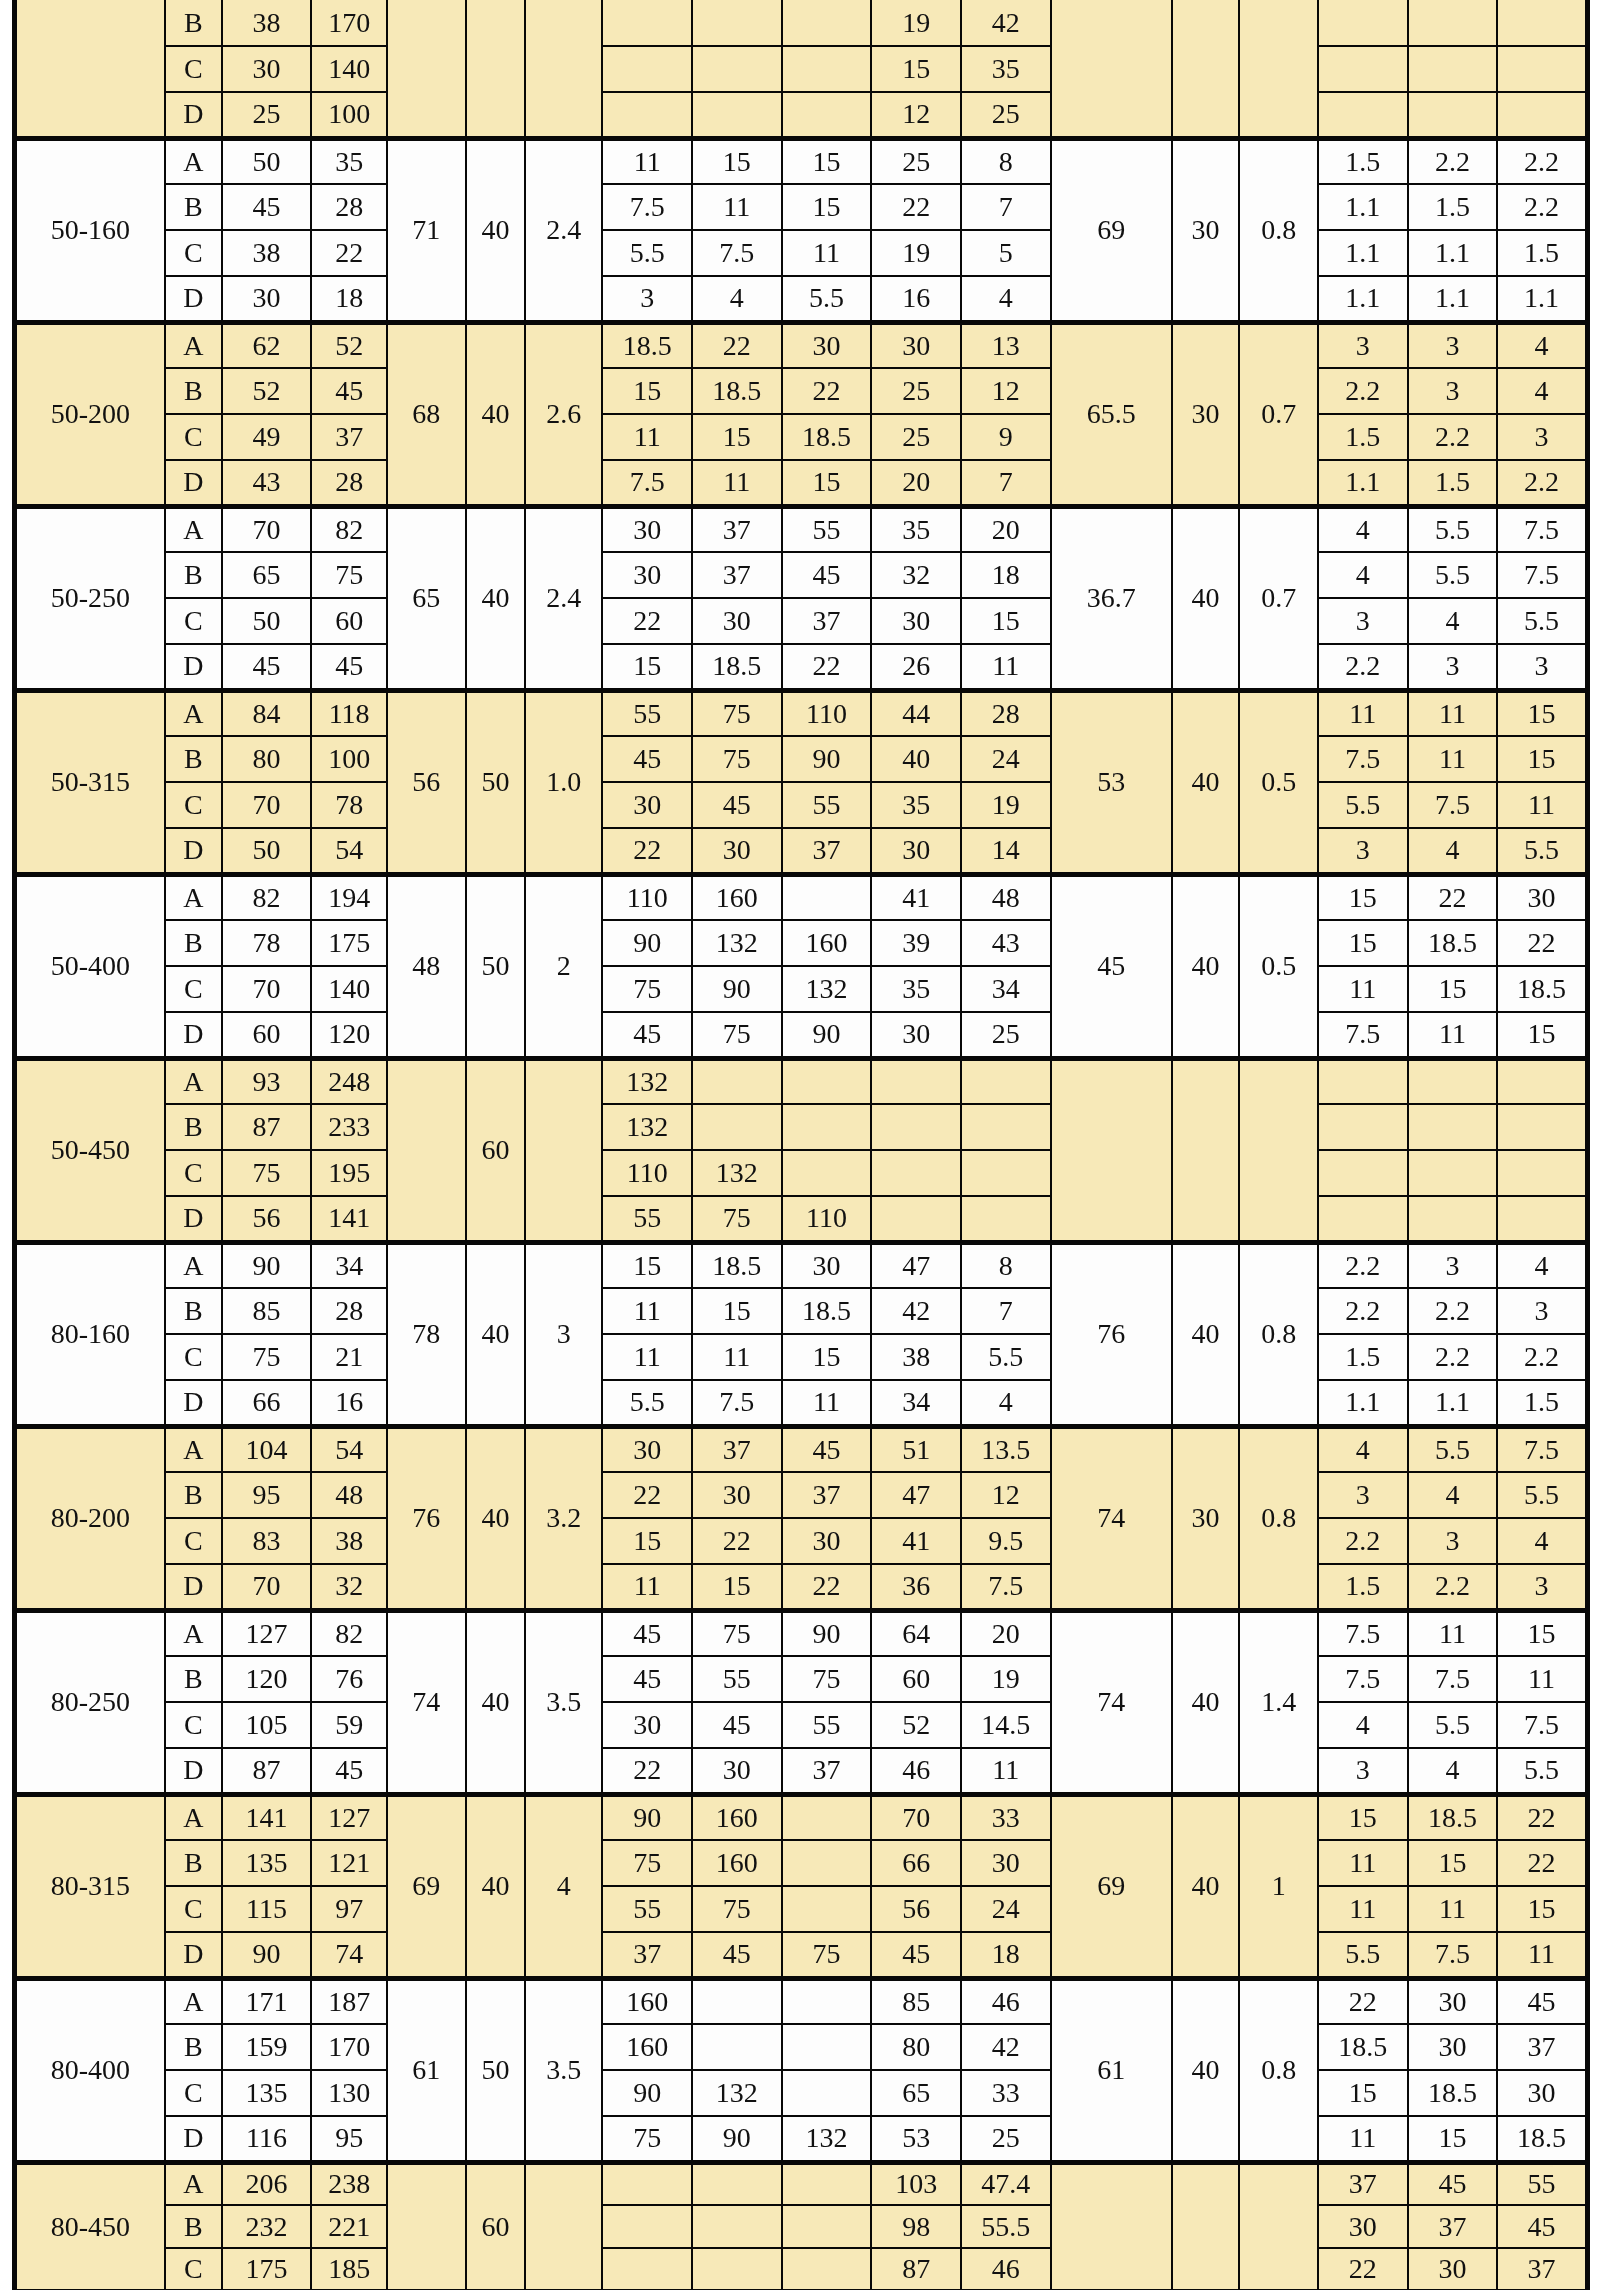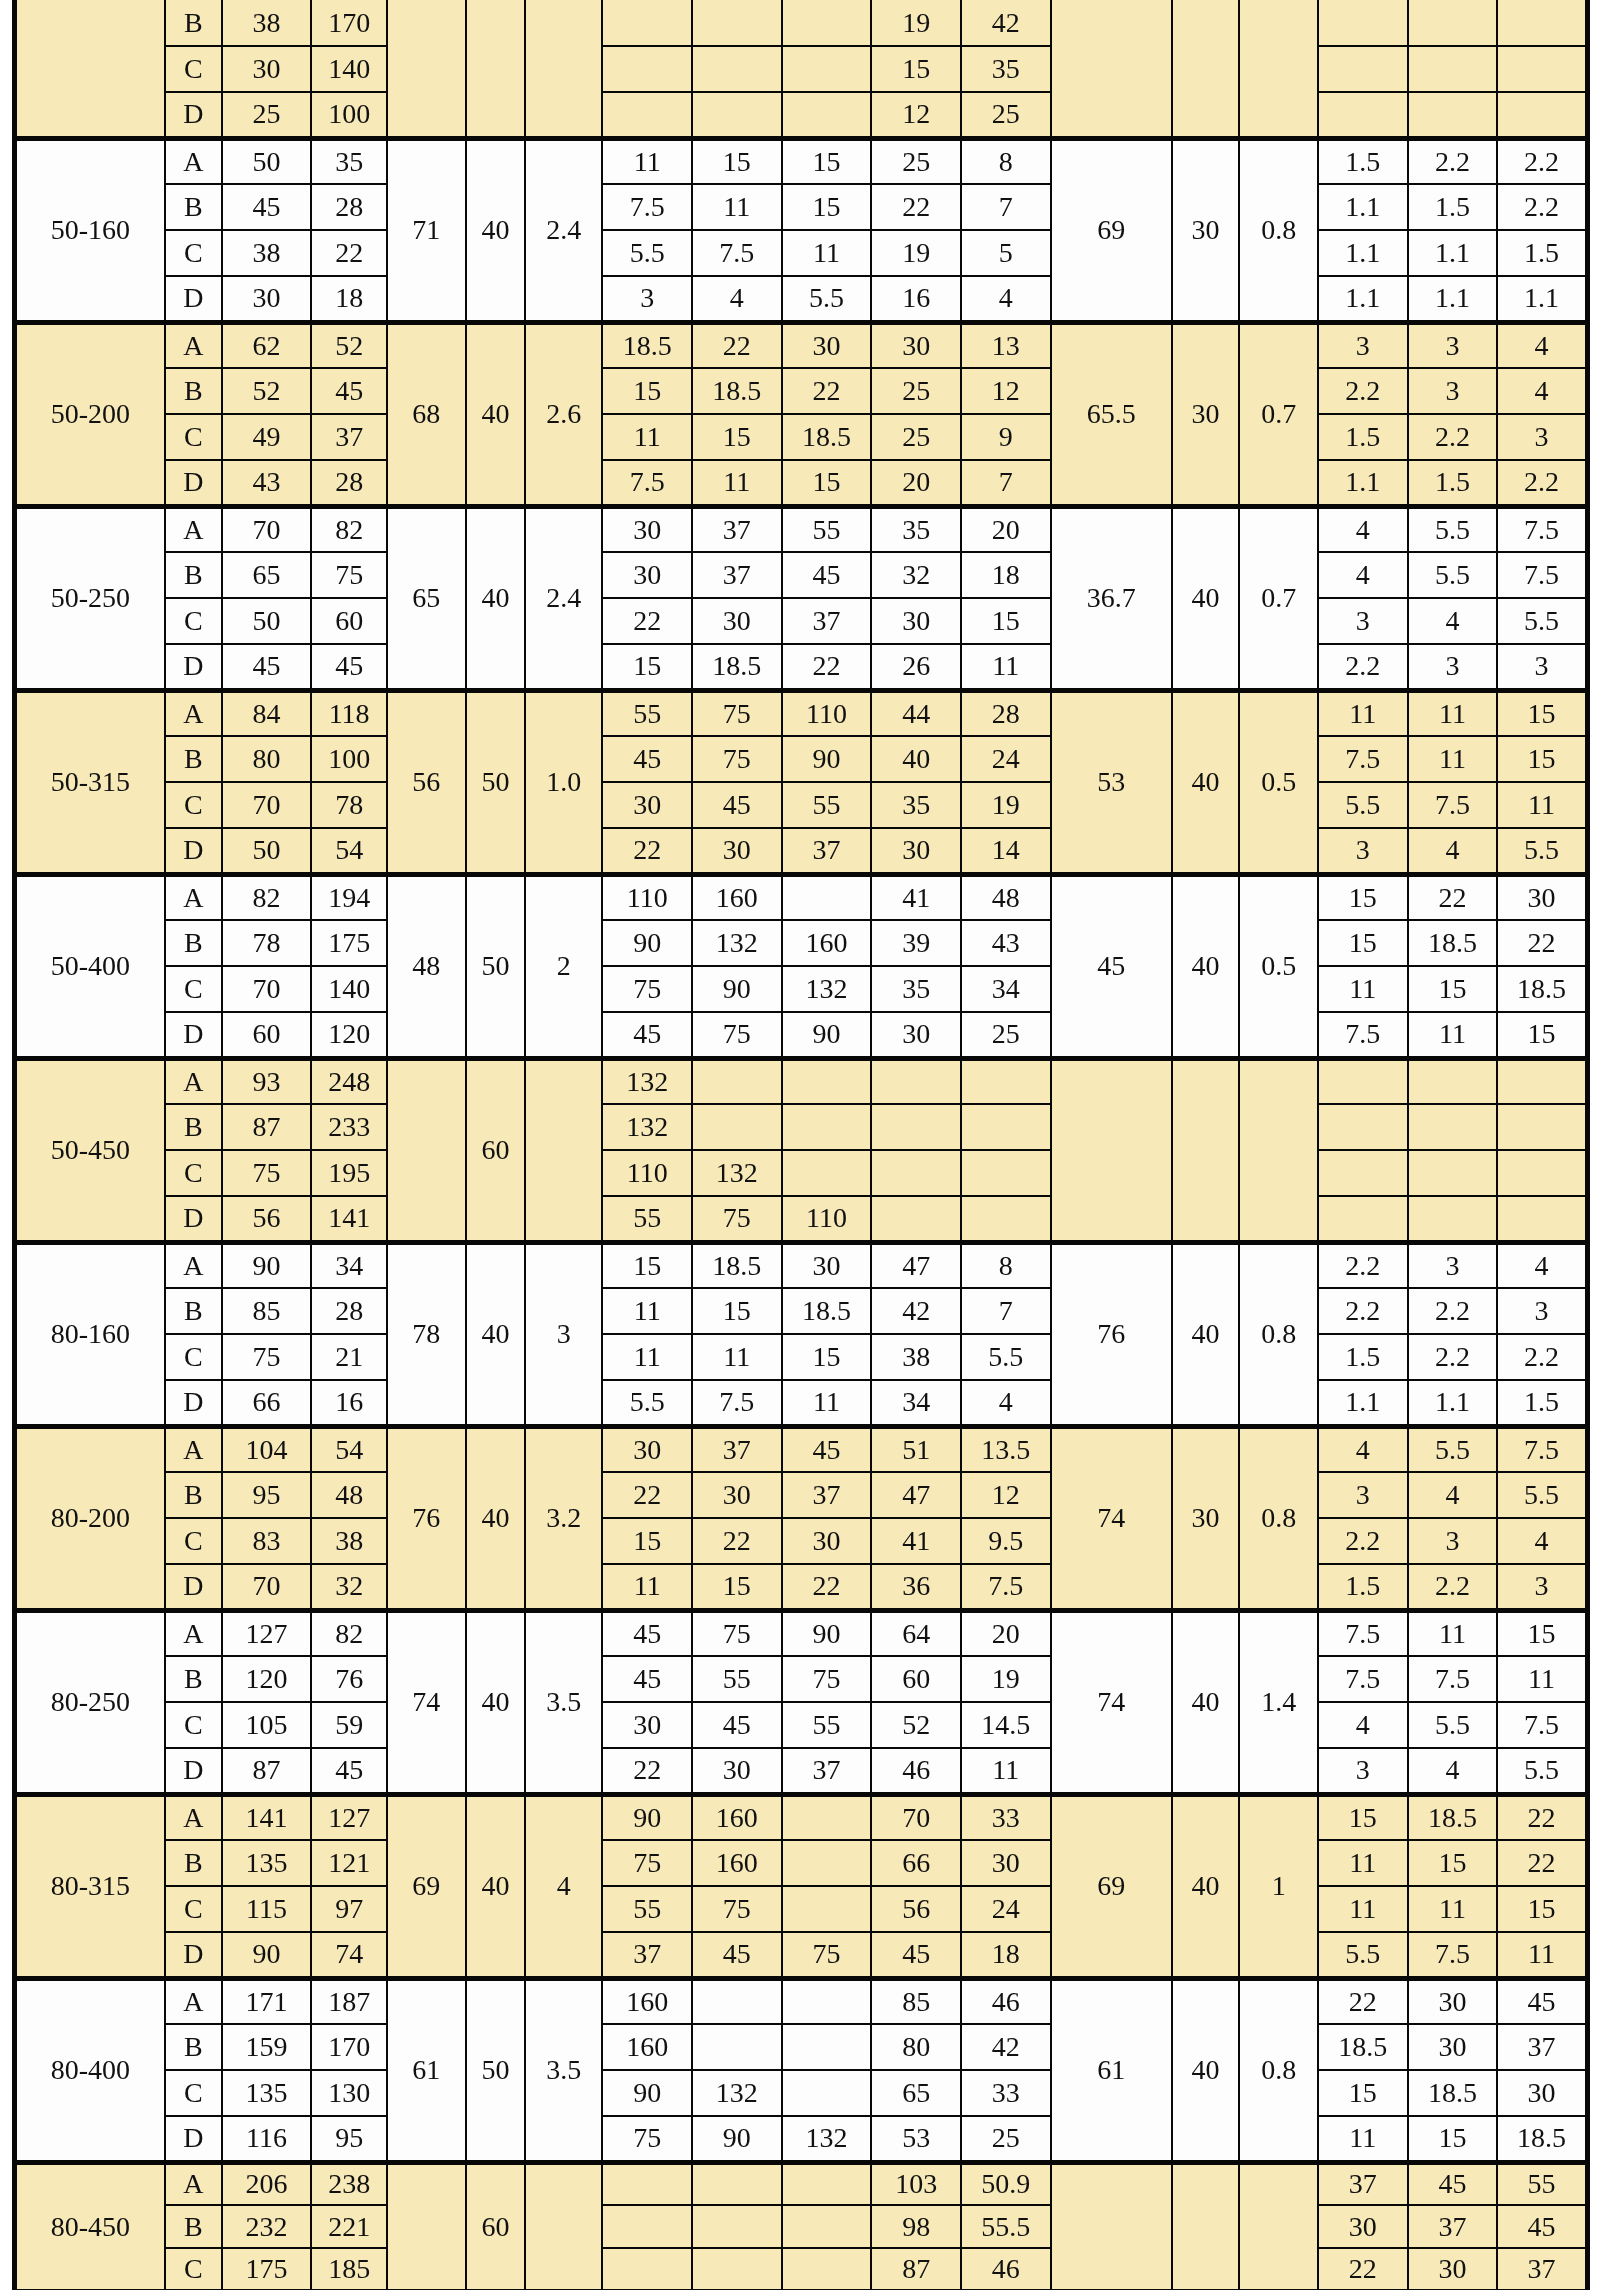--- a/index.html
+++ b/index.html
@@ -768,21 +768,21 @@
           <td class="band-yellow">A</td>
           <td class="band-yellow">206</td>
           <td class="band-yellow">238</td>
           <td class="band-yellow" rowspan="3"></td>
           <td class="band-yellow" rowspan="3">60</td>
           <td class="band-yellow" rowspan="3"></td>
           <td class="band-yellow"></td>
           <td class="band-yellow"></td>
           <td class="band-yellow"></td>
           <td class="band-yellow">103</td>
-          <td class="band-yellow">50.9</td>
+          <td class="band-yellow">47.4</td>
           <td class="band-yellow" rowspan="3"></td>
           <td class="band-yellow" rowspan="3"></td>
           <td class="band-yellow" rowspan="3"></td>
           <td class="band-yellow">37</td>
           <td class="band-yellow">45</td>
           <td class="band-yellow">55</td>
         </tr>
         <tr class="h-short">
           <td class="band-yellow">B</td>
           <td class="band-yellow">232</td>

